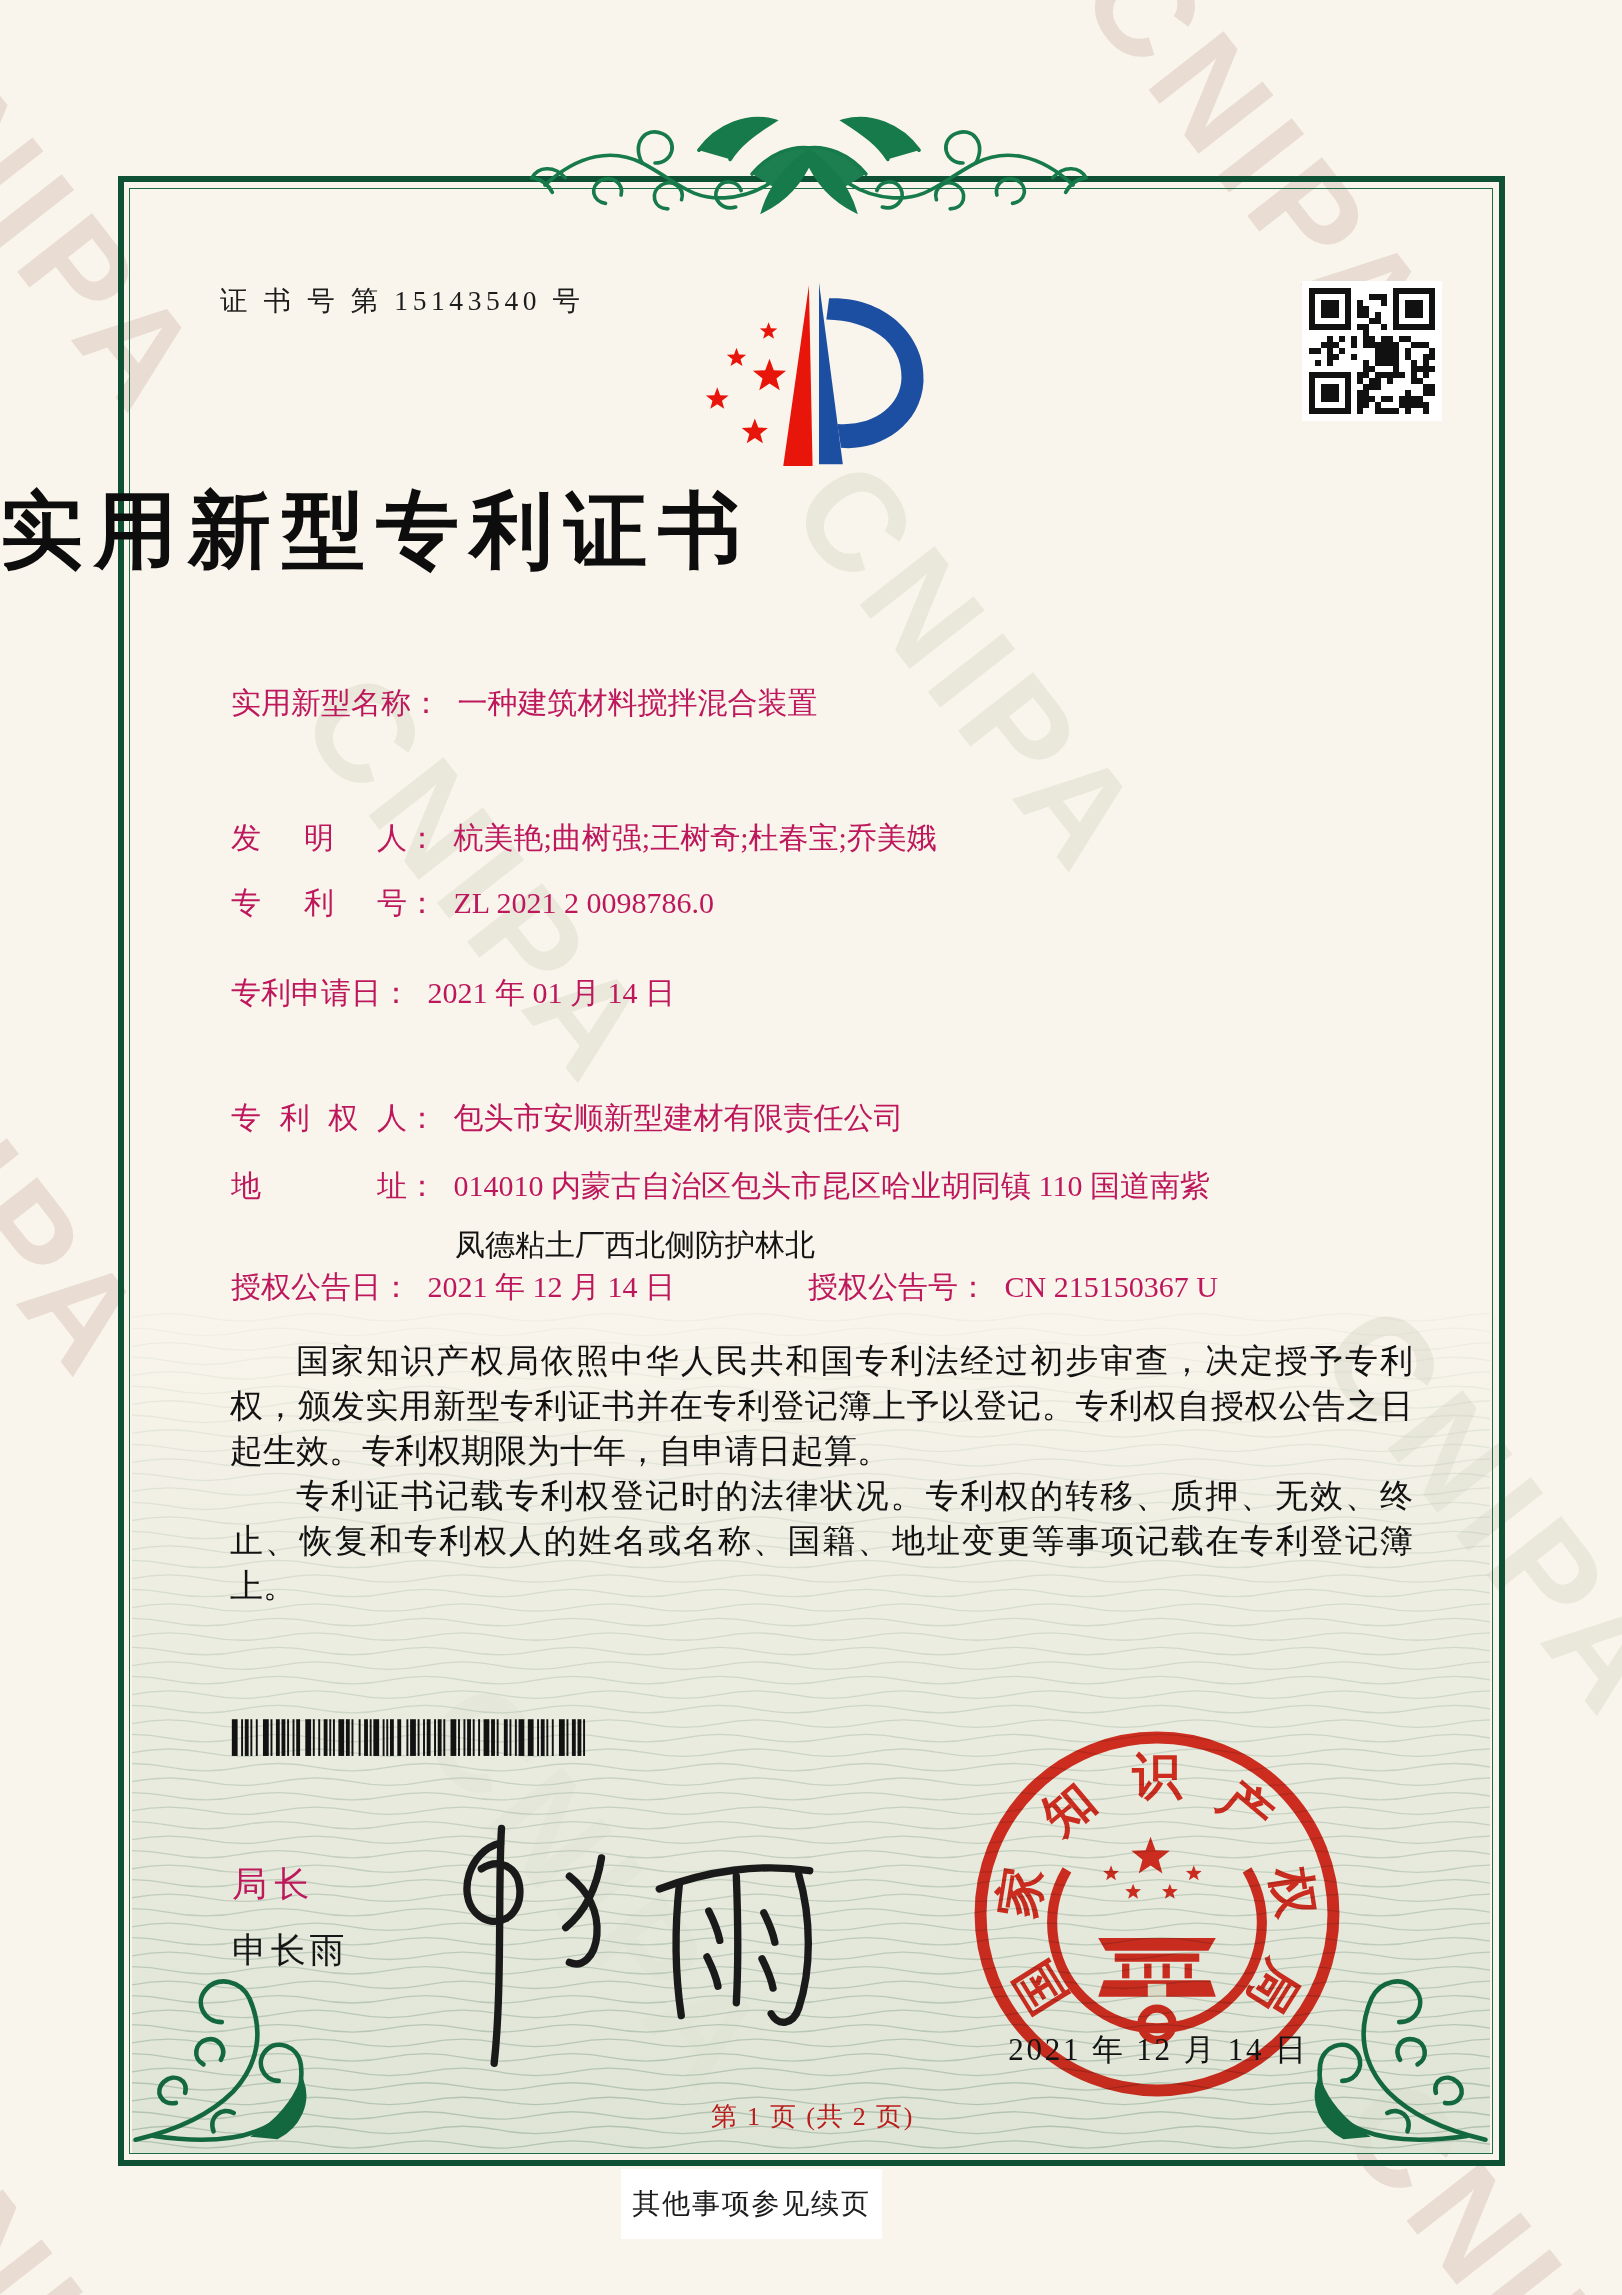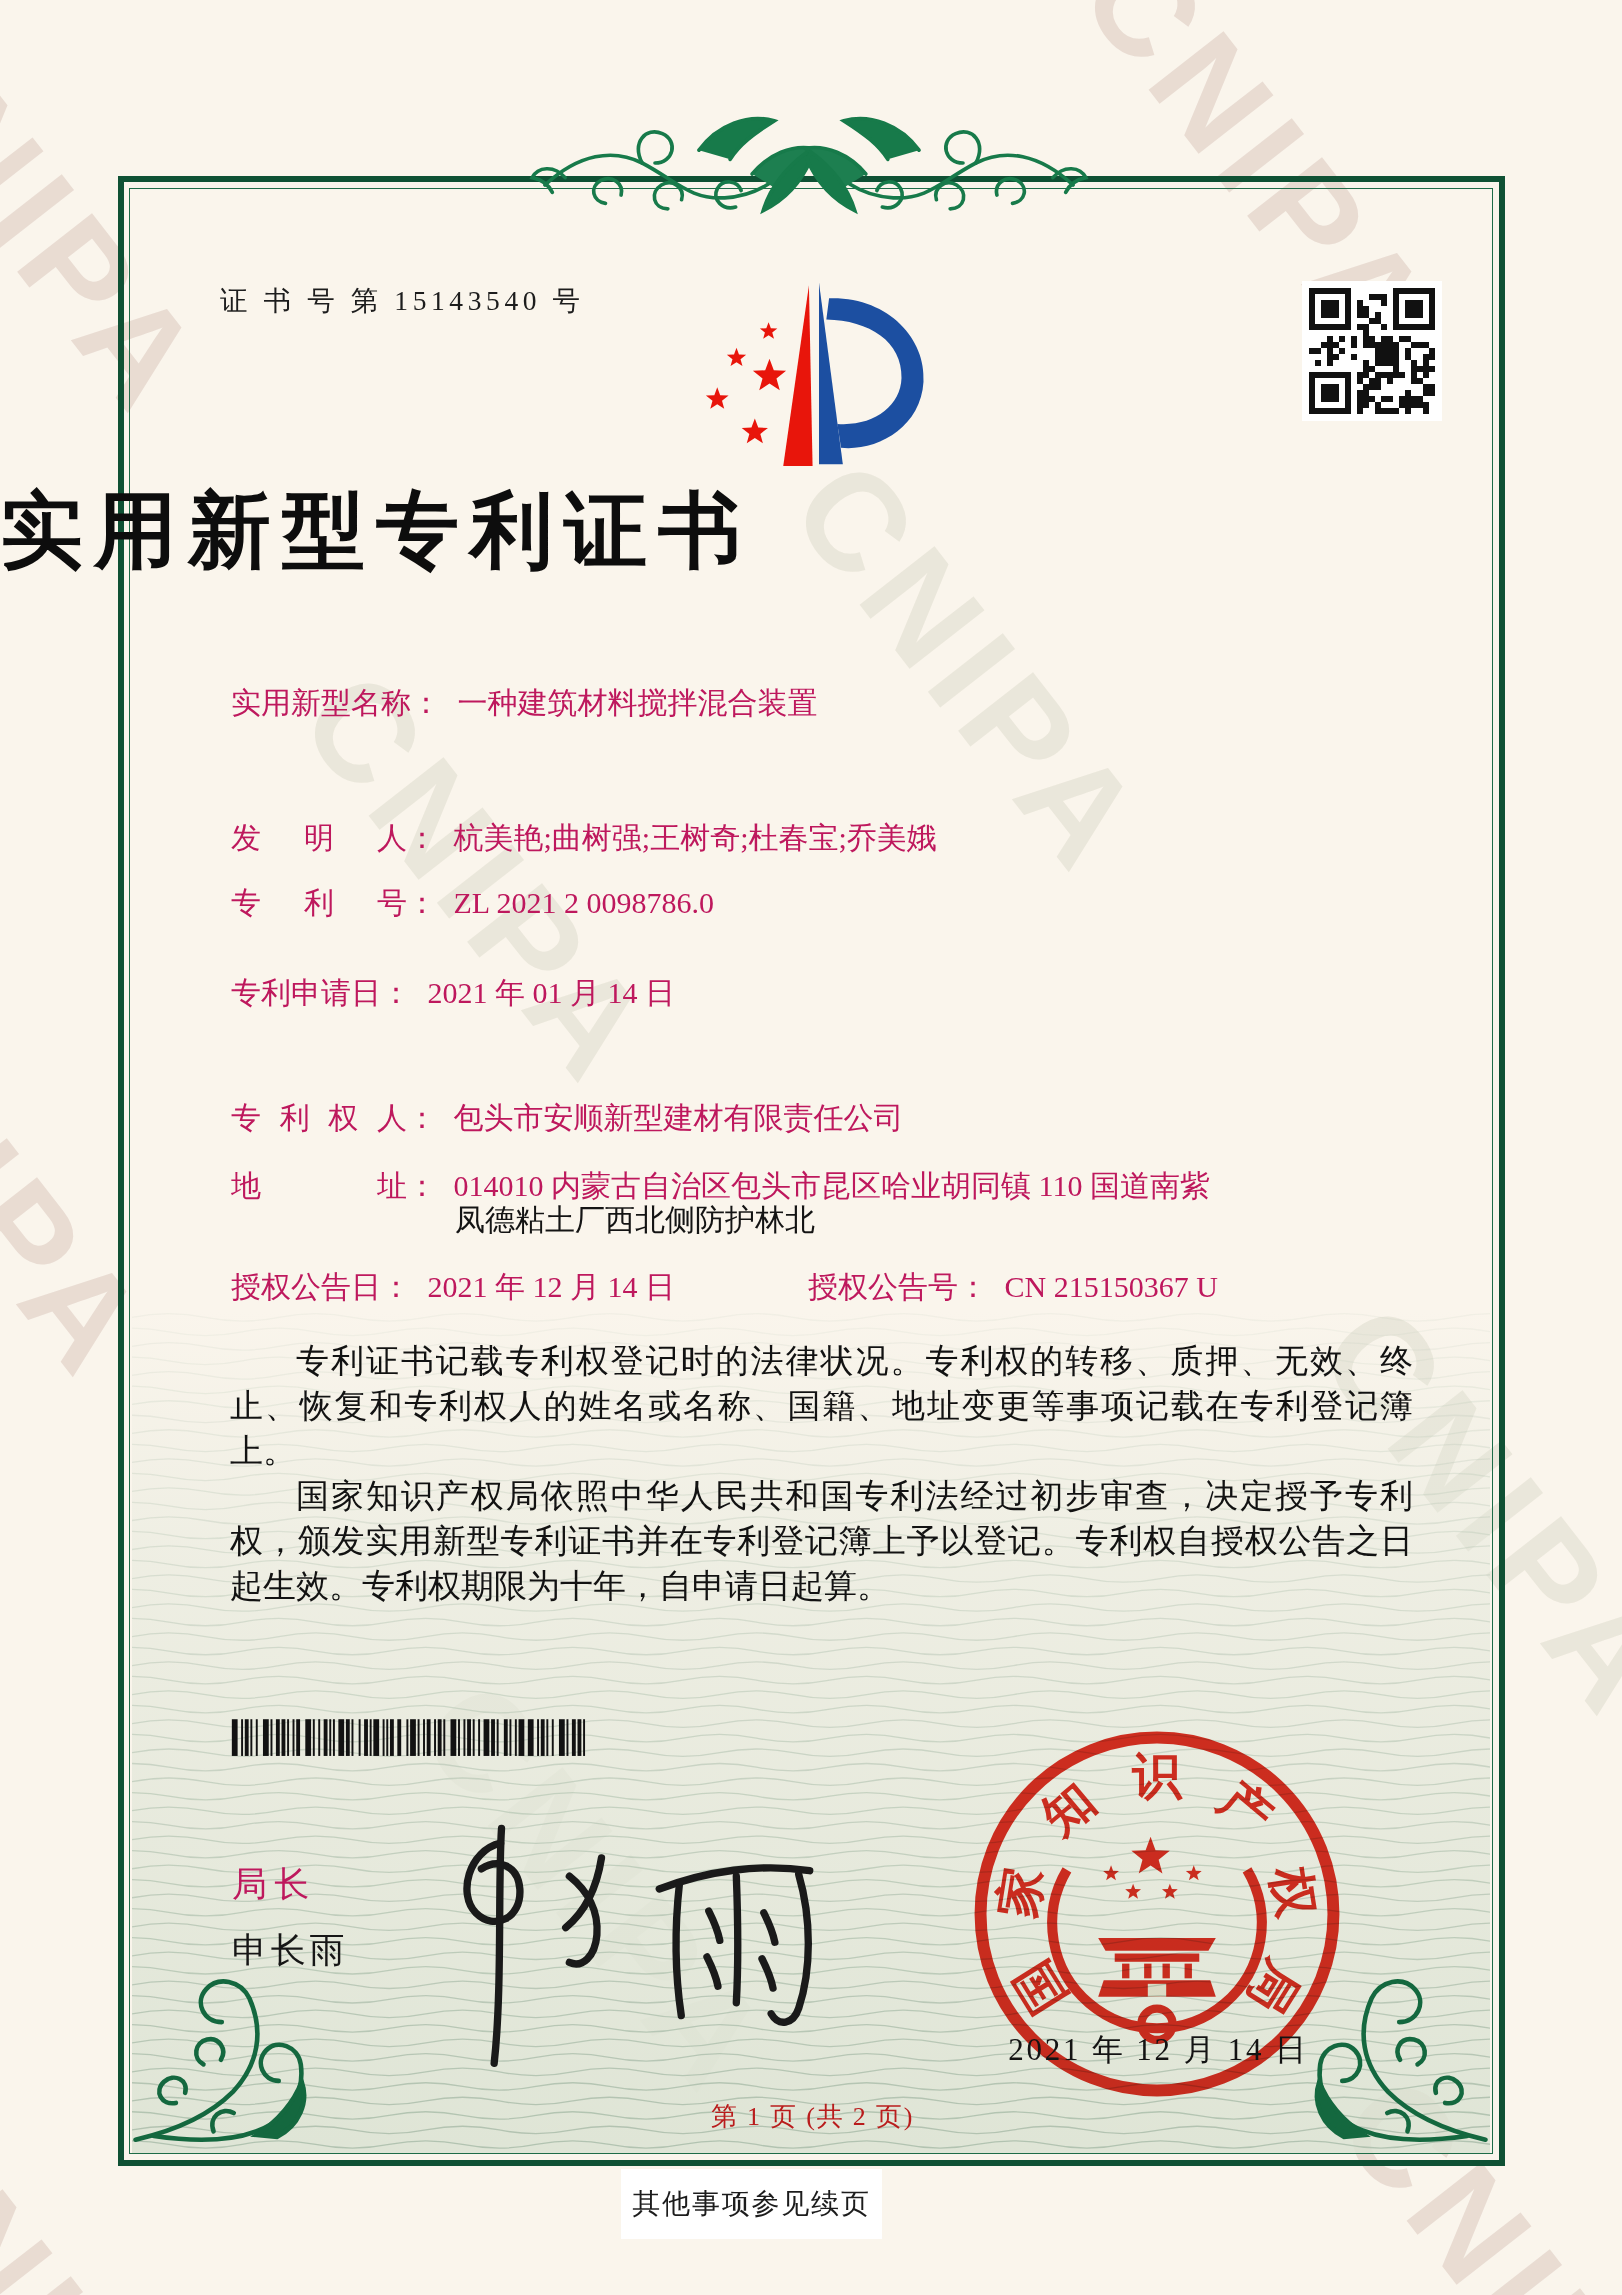--- a/index.html
+++ b/index.html
@@ -24,21 +24,21 @@
   .cert-no{position:absolute;left:220px;top:283px;font-size:27.5px;letter-spacing:4.6px;color:#1d1d1d;z-index:5;}
   .logo{position:absolute;left:693px;top:269px;z-index:5;}
   .qr{position:absolute;left:1302px;top:281px;width:140px;height:140px;background:#fff;
       padding:7.3px;box-sizing:border-box;z-index:5;}
   .title{position:absolute;left:0;top:476px;width:1340px;text-align:left;
       font-size:83px;font-weight:700;letter-spacing:11px;color:#0d0d0d;z-index:5;}
   .row{position:absolute;left:231px;font-size:30px;color:#be185d;white-space:nowrap;z-index:5;}
   .row .lbl{display:inline-block;vertical-align:bottom;}
   .row .lbl.j{width:176px;text-align:justify;text-align-last:justify;}
   .row .val{margin-left:16.5px;}
-  .addr2{position:absolute;left:455px;top:1200px;font-size:30px;color:#141414;z-index:5;}
+  .addr2{position:absolute;left:455px;top:1225px;font-size:30px;color:#141414;z-index:5;}
   .grant2{position:absolute;left:577px;top:0;}
   .body-text{position:absolute;left:230px;top:1339px;width:1183px;font-size:33px;line-height:45px;
       color:#121212;text-align:justify;z-index:5;}
   .body-text p{margin:0;text-indent:2em;}
   .barcode{position:absolute;left:230px;top:1719px;z-index:5;}
   .signer-title{position:absolute;left:232px;top:1861px;font:500 35px "Liberation Sans","DejaVu Sans",sans-serif;
       letter-spacing:7.3px;color:#be185d;z-index:5;}
   .signer-name{position:absolute;left:232px;top:1927px;font:500 35px "Liberation Sans","DejaVu Sans",sans-serif;
       letter-spacing:3.7px;color:#161616;z-index:5;}
   .sig{position:absolute;left:413px;top:1823px;z-index:5;}
@@ -351,22 +351,22 @@
   <div class="row" style="top:1166px;">
     <span class="lbl j">地址</span><span>：</span><span class="val">014010 内蒙古自治区包头市昆区哈业胡同镇 110 国道南紫</span>
   </div>
   <div class="addr2">凤德粘土厂西北侧防护林北</div>
   <div class="row" style="top:1267px;">
     <span>授权公告日</span><span>：</span><span class="val">2021 年 12 月 14 日</span>
     <span class="grant2"><span>授权公告号</span><span>：</span><span class="val">CN 215150367 U</span></span>
   </div>
 
   <div class="body-text">
+    <p>国家知识产权局依照中华人民共和国专利法经过初步审查，决定授予专利权，颁发实用新型专利证书并在专利登记簿上予以登记。专利权自授权公告之日起生效。专利权期限为十年，自申请日起算。</p>
     <p>专利证书记载专利权登记时的法律状况。专利权的转移、质押、无效、终止、恢复和专利权人的姓名或名称、国籍、地址变更等事项记载在专利登记簿上。</p>
-    <p>国家知识产权局依照中华人民共和国专利法经过初步审查，决定授予专利权，颁发实用新型专利证书并在专利登记簿上予以登记。专利权自授权公告之日起生效。专利权期限为十年，自申请日起算。</p>
   </div>
 
   <svg class="barcode" width="360" height="39" viewBox="0 0 392 42">
       <rect x="2.0" y="0" width="6.3" height="40" fill="#121212"></rect>
       <rect x="12.1" y="0" width="2.1" height="40" fill="#121212"></rect>
       <rect x="16.1" y="0" width="4.2" height="40" fill="#121212"></rect>
       <rect x="22.2" y="0" width="2.1" height="40" fill="#121212"></rect>
       <rect x="28.1" y="0" width="2.1" height="40" fill="#121212"></rect>
       <rect x="35.9" y="0" width="6.3" height="40" fill="#121212"></rect>
       <rect x="44.1" y="0" width="2.1" height="40" fill="#121212"></rect>

